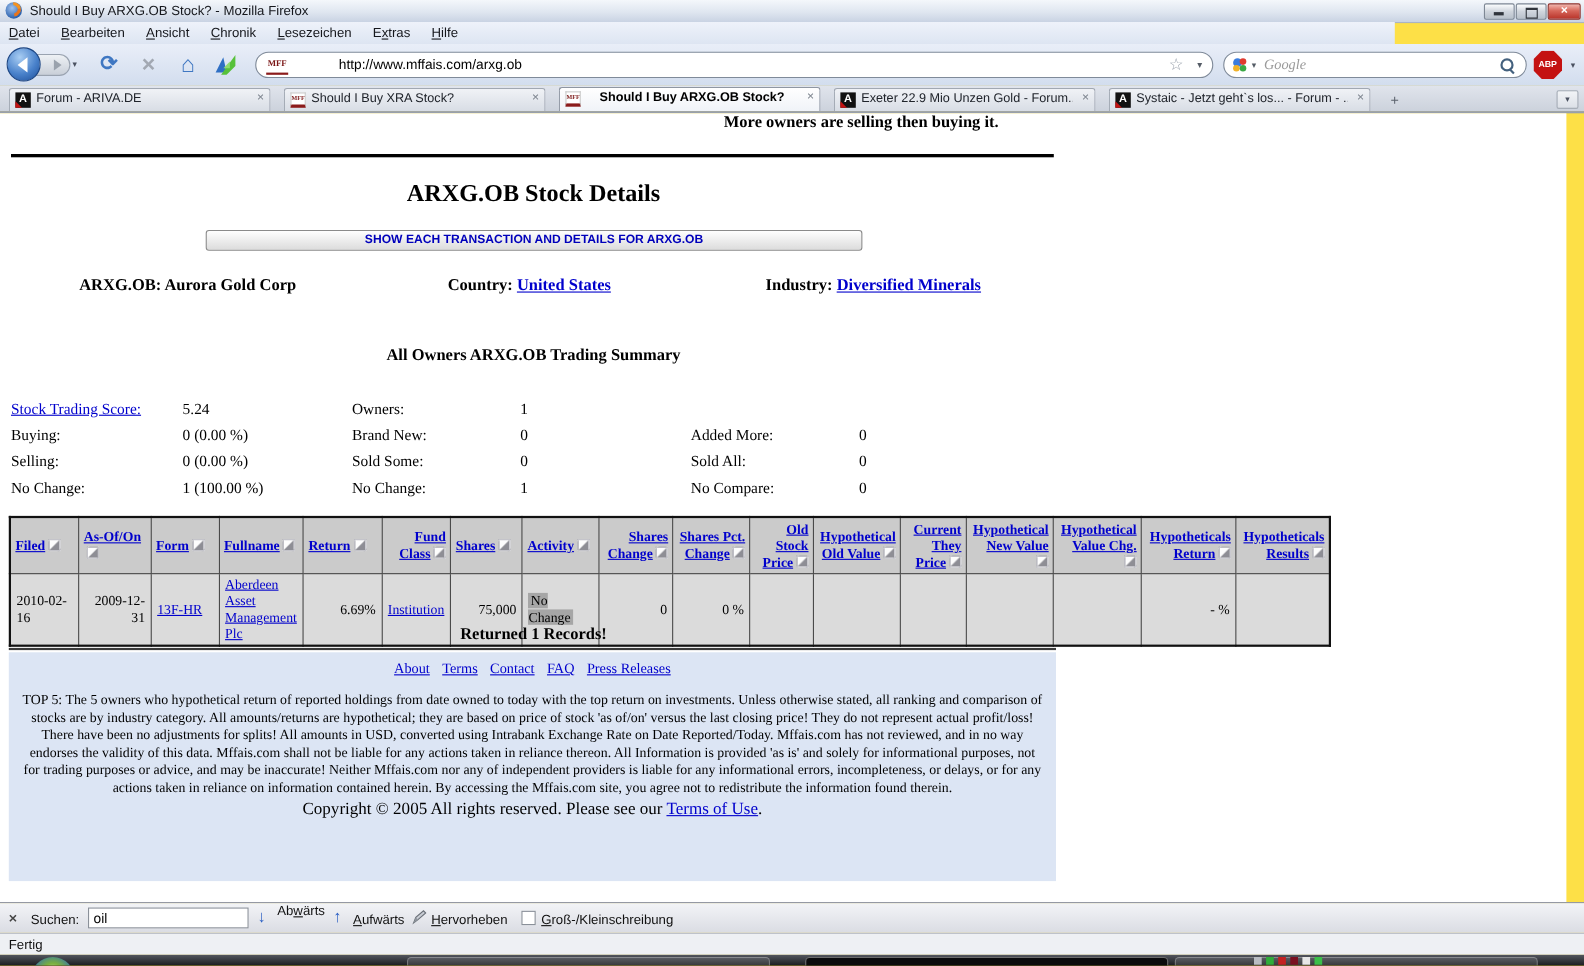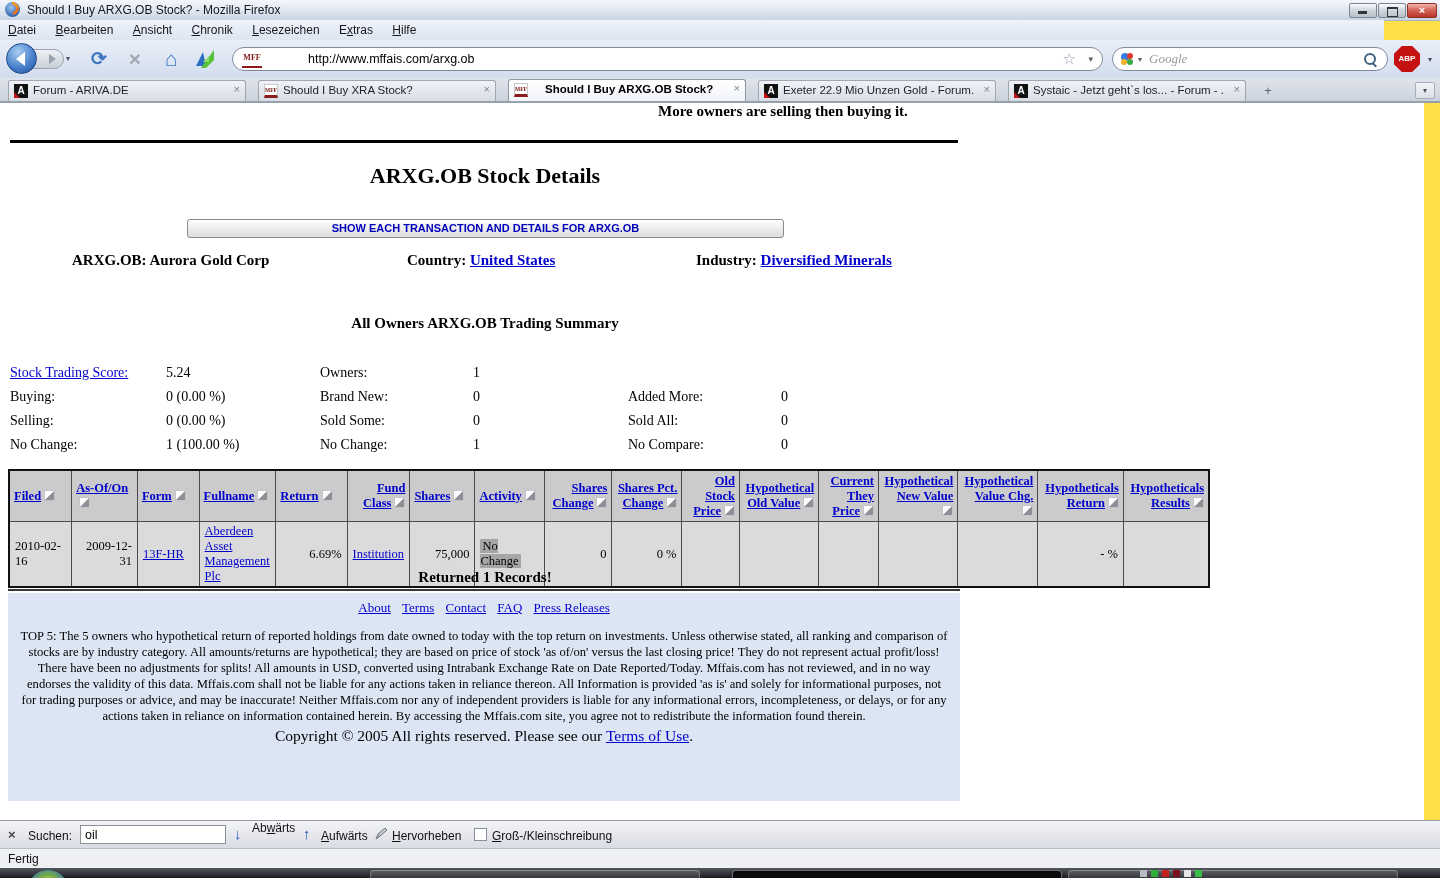--- a/index.html
+++ b/index.html
@@ -17,21 +17,21 @@
   .wc{position:absolute;right:3px;top:3px;display:flex;gap:1px;}
   .wbtn{width:28px;height:15px;border:1px solid #7d8794;border-radius:2px;box-sizing:border-box;
     background:linear-gradient(#fcfdfe,#cfd5dd 50%,#b8c0ca);position:relative;}
   .wbtn.close{width:30px;background:linear-gradient(#f2b6ad,#d6665a 45%,#b8342a);border-color:#8f2e27;}
   .glyph-min{position:absolute;left:8px;bottom:3px;width:9px;height:3px;background:#30353c;}
   .glyph-max{position:absolute;left:8px;top:3px;width:9px;height:7px;border:1px solid #30353c;
     border-top:2px solid #30353c;background:transparent;}
   .glyph-x{position:absolute;left:0;top:0;width:100%;text-align:center;color:#fff;
     font-size:11px;line-height:13px;font-weight:bold;font-style:normal;}
   
-  .menubar{position:absolute;left:0;top:20px;width:1384px;height:20px;
+  .menubar{position:absolute;left:0;top:20px;width:1268px;height:20px;
     background:linear-gradient(#eef2fa,#dde5f2);font-size:12px;color:#15171c;}
   .menuitem{display:inline-block;padding:3px 8px 0 8px;}
   
   .navbar{position:absolute;left:0;top:40px;width:1440px;height:38px;
     background:linear-gradient(#e9eef8,#d2ddee);border-bottom:1px solid #b6c0d0;}
   .backbtn{position:absolute;left:6px;top:3px;width:31px;height:31px;border-radius:50%;
     background:radial-gradient(circle at 38% 28%,#a8cdf3,#4a82cb 55%,#1c4d99);
     border:1px solid #1d4684;box-sizing:border-box;z-index:2;}
   .tri-left{position:absolute;left:9px;top:8px;width:0;height:0;
     border:7px solid transparent;border-right:9px solid #fff;border-left:0;}
@@ -91,21 +91,21 @@
   .alltabs{position:absolute;left:1415px;top:4px;width:20px;height:17px;border:1px solid #a7aeb8;
     border-radius:2px;background:linear-gradient(#f2f4f7,#dcE0e7);text-align:center;
     font-size:8px;color:#4a5160;line-height:16px;box-sizing:border-box;}
   
   .viewport{position:absolute;left:0;top:103px;width:1424px;height:717px;background:#fff;
     font-family:"Liberation Serif",serif;color:#000;}
   .headline{position:absolute;left:658px;top:0px;font-size:15px;font-weight:bold;}
   .rule1{position:absolute;left:10px;top:37px;width:948px;height:3px;background:#000;}
   .pgtitle{position:absolute;left:0;top:60px;width:970px;text-align:center;
     font-size:22px;font-weight:bold;}
-  .txbtn{position:absolute;left:187px;top:116px;width:597px;height:19px;
+  .txbtn{position:absolute;left:187px;top:106px;width:597px;height:19px;
     background:linear-gradient(#fefefe,#dcdcdc);border:1px solid #8a8a8a;border-radius:3px;
     box-sizing:border-box;text-align:center;font-family:"Liberation Sans",sans-serif;
     font-size:11px;font-weight:bold;color:#0000bb;line-height:17px;}
   .infoline span.lbl{font-weight:bold;}
   .info1{position:absolute;left:72px;top:149px;font-size:15px;font-weight:bold;}
   .info2{position:absolute;left:407px;top:149px;font-size:15px;font-weight:bold;}
   .info3{position:absolute;left:696px;top:149px;font-size:15px;font-weight:bold;}
   a.plink, .plink{color:#0000cc;text-decoration:underline;cursor:pointer;}
   .sumtitle{position:absolute;left:0;top:212px;width:970px;text-align:center;
     font-size:15px;font-weight:bold;}

